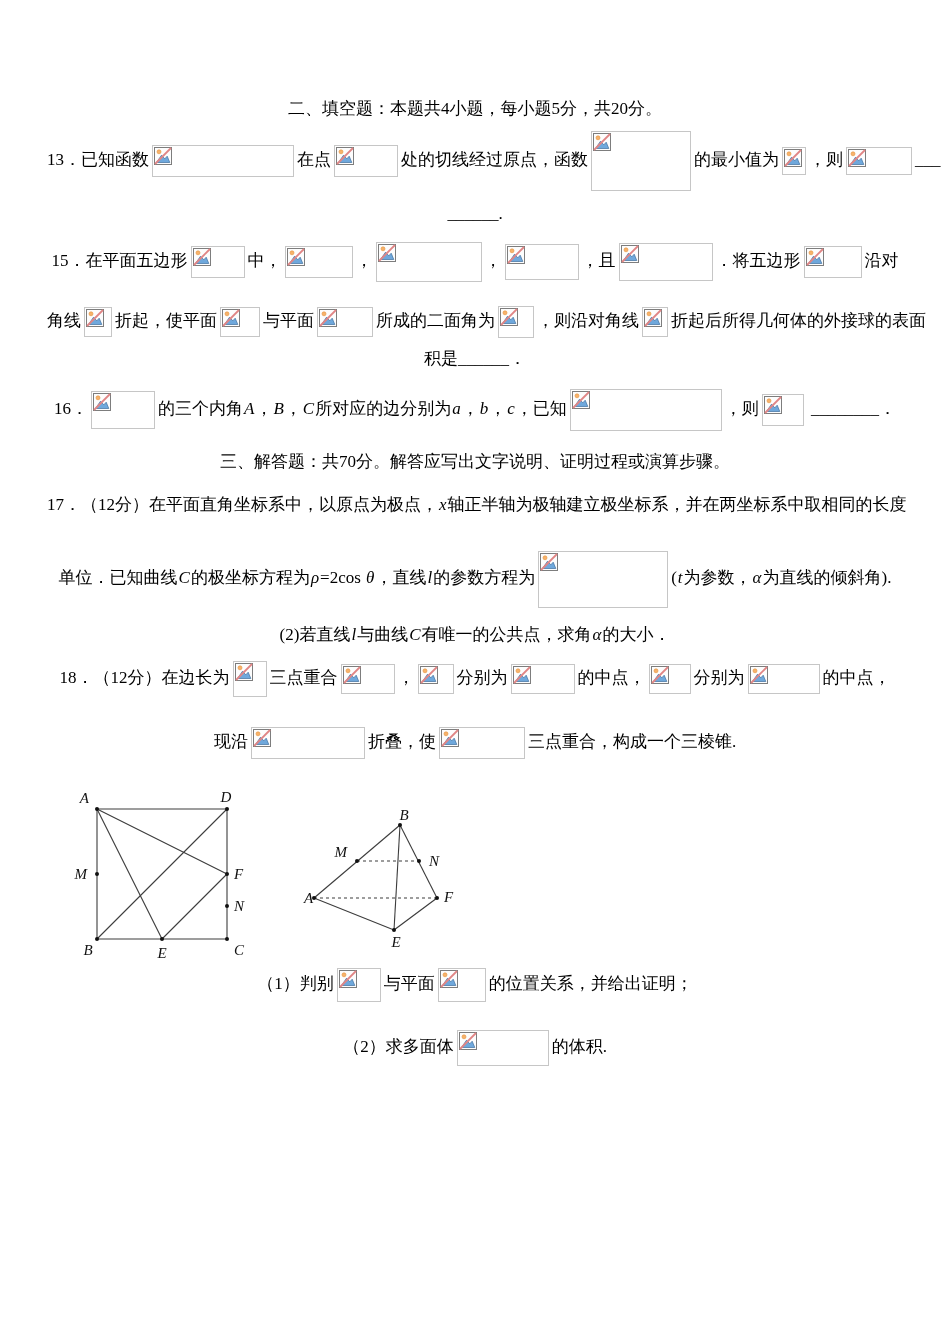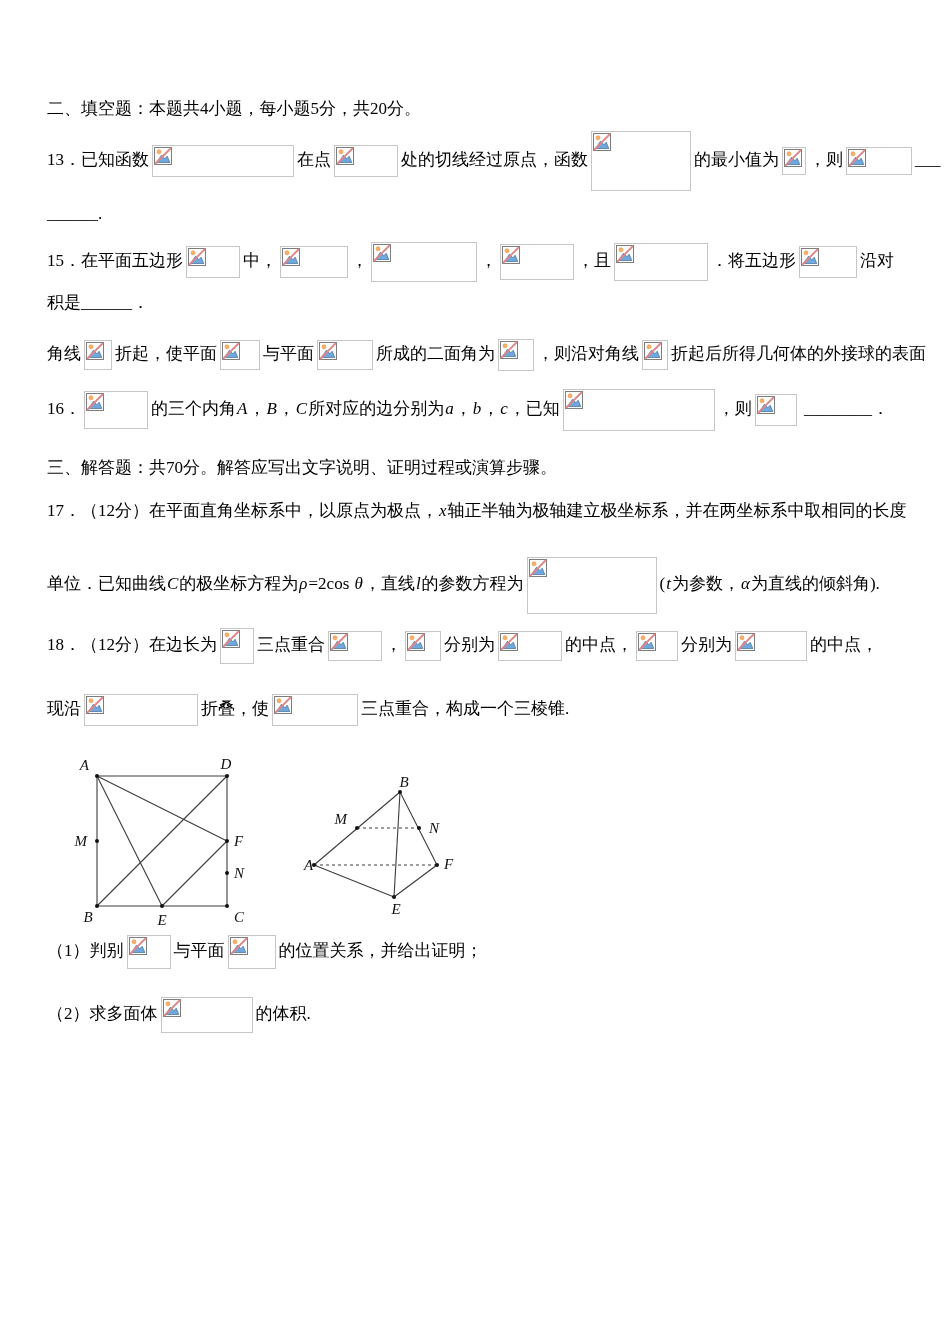--- a/index.html
+++ b/index.html
@@ -5,21 +5,21 @@
   html,body{margin:0;padding:0;background:#fff;}
   .page{
     position:relative;
     width:950px;height:1344px;
     background:#fff;
     box-sizing:border-box;
     padding:98px 47px 0 47px;
     font-family:"Liberation Serif","DejaVu Serif",serif;
     font-size:17px;color:#000;
   }
-  p.line{margin:0;white-space:nowrap;line-height:1.35;}
+  p.line{margin:0;white-space:nowrap;line-height:1.35;text-align:center;}
   .t{display:inline;}
   .var{font-style:italic;padding:0 1px;}
   .ph{
     display:inline-block;position:relative;
     border:1px solid #c6c6c6;background:#fff;
     vertical-align:middle;margin:0 3px;overflow:hidden;
   }
   .ph .bicon{position:absolute;top:1px;left:1px;}
   .figs{display:flex;align-items:flex-start;margin-left:14px;}
   .figgap{width:42px;}
@@ -65,51 +65,52 @@
         </svg></span><span class="t">，</span><span class="ph" style="width:104px;height:38px"><svg class="bicon" width="18" height="18">
           <use href="#bimg" width="18" height="18"></use>
         </svg></span><span class="t">，</span><span class="ph" style="width:72px;height:34px"><svg class="bicon" width="18" height="18">
           <use href="#bimg" width="18" height="18"></use>
         </svg></span><span class="t">，且</span><span class="ph" style="width:92px;height:36px"><svg class="bicon" width="18" height="18">
           <use href="#bimg" width="18" height="18"></use>
         </svg></span><span class="t">．将五边形</span><span class="ph" style="width:56px;height:30px"><svg class="bicon" width="18" height="18">
           <use href="#bimg" width="18" height="18"></use>
         </svg></span><span class="t">沿对</span></p>
 
-  <p class="line" style="margin-top:10px"><span class="t">积是______．</span></p>
-
   <p class="line" style="margin-top:24px"><span class="t">角线</span><span class="ph" style="width:26px;height:28px"><svg class="bicon" width="18" height="18">
           <use href="#bimg" width="18" height="18"></use>
         </svg></span><span class="t">折起，使平面</span><span class="ph" style="width:38px;height:28px"><svg class="bicon" width="18" height="18">
           <use href="#bimg" width="18" height="18"></use>
         </svg></span><span class="t">与平面</span><span class="ph" style="width:54px;height:28px"><svg class="bicon" width="18" height="18">
           <use href="#bimg" width="18" height="18"></use>
         </svg></span><span class="t">所成的二面角为</span><span class="ph" style="width:34px;height:30px"><svg class="bicon" width="18" height="18">
           <use href="#bimg" width="18" height="18"></use>
         </svg></span><span class="t">，则沿对角线</span><span class="ph" style="width:24px;height:28px"><svg class="bicon" width="18" height="18">
           <use href="#bimg" width="18" height="18"></use>
         </svg></span><span class="t">折起后所得几何体的外接球的表面</span></p>
 
+  <p class="line" style="margin-top:10px"><span class="t">积是______．</span></p>
+
   <p class="line" style="margin-top:18px"><span class="t">16．</span><span class="ph" style="width:62px;height:36px"><svg class="bicon" width="18" height="18">
           <use href="#bimg" width="18" height="18"></use>
         </svg></span><span class="t">的三个内角</span><span class="var">A</span><span class="t">，</span><span class="var">B</span><span class="t">，</span><span class="var">C</span><span class="t">所对应的边分别为</span><span class="var">a</span><span class="t">，</span><span class="var">b</span><span class="t">，</span><span class="var">c</span><span class="t">，已知</span><span class="ph" style="width:150px;height:40px"><svg class="bicon" width="18" height="18">
           <use href="#bimg" width="18" height="18"></use>
         </svg></span><span class="t">，则</span><span class="ph" style="width:40px;height:30px"><svg class="bicon" width="18" height="18">
           <use href="#bimg" width="18" height="18"></use>
         </svg></span><span class="t"> ________．</span></p>
 
-  <p class="line" style="margin-top:26px"><span class="t">三、解答题：共70分。解答应写出文字说明、证明过程或演算步骤。</span></p>
+  <p class="line" style="margin-top:20px"><span class="t">三、解答题：共70分。解答应写出文字说明、证明过程或演算步骤。</span></p>
 
   <p class="line" style="margin-top:20px"><span class="t">17．（12分）在平面直角坐标系中，以原点为极点，</span><span class="var">x</span><span class="t">轴正半轴为极轴建立极坐标系，并在两坐标系中取相同的长度</span></p>
 
   <p class="line" style="margin-top:34px"><span class="t">单位．已知曲线</span><span class="var">C</span><span class="t">的极坐标方程为</span><span class="var">ρ</span><span class="t">=2cos </span><span class="var">θ</span><span class="t">，直线</span><span class="var">l</span><span class="t">的参数方程为</span><span class="ph" style="width:128px;height:55px"><svg class="bicon" width="18" height="18">
           <use href="#bimg" width="18" height="18"></use>
         </svg></span><span class="t">(</span><span class="var">t</span><span class="t">为参数，</span><span class="var">α</span><span class="t">为直线的倾斜角).</span></p>
 
 
+  <p class="line" style="margin-top:16px"><span class="t">(2)若直线</span><span class="var">l</span><span class="t">与曲线</span><span class="var">C</span><span class="t">有唯一的公共点，求角</span><span class="var">α</span><span class="t">的大小．</span></p>
 
   <p class="line" style="margin-top:14px"><span class="t">18．（12分）在边长为</span><span class="ph" style="width:32px;height:34px"><svg class="bicon" width="18" height="18">
           <use href="#bimg" width="18" height="18"></use>
         </svg></span><span class="t">三点重合</span><span class="ph" style="width:52px;height:28px"><svg class="bicon" width="18" height="18">
           <use href="#bimg" width="18" height="18"></use>
         </svg></span><span class="t">，</span><span class="ph" style="width:34px;height:28px"><svg class="bicon" width="18" height="18">
           <use href="#bimg" width="18" height="18"></use>
         </svg></span><span class="t">分别为</span><span class="ph" style="width:62px;height:28px"><svg class="bicon" width="18" height="18">
           <use href="#bimg" width="18" height="18"></use>
         </svg></span><span class="t">的中点，</span><span class="ph" style="width:40px;height:28px"><svg class="bicon" width="18" height="18">

